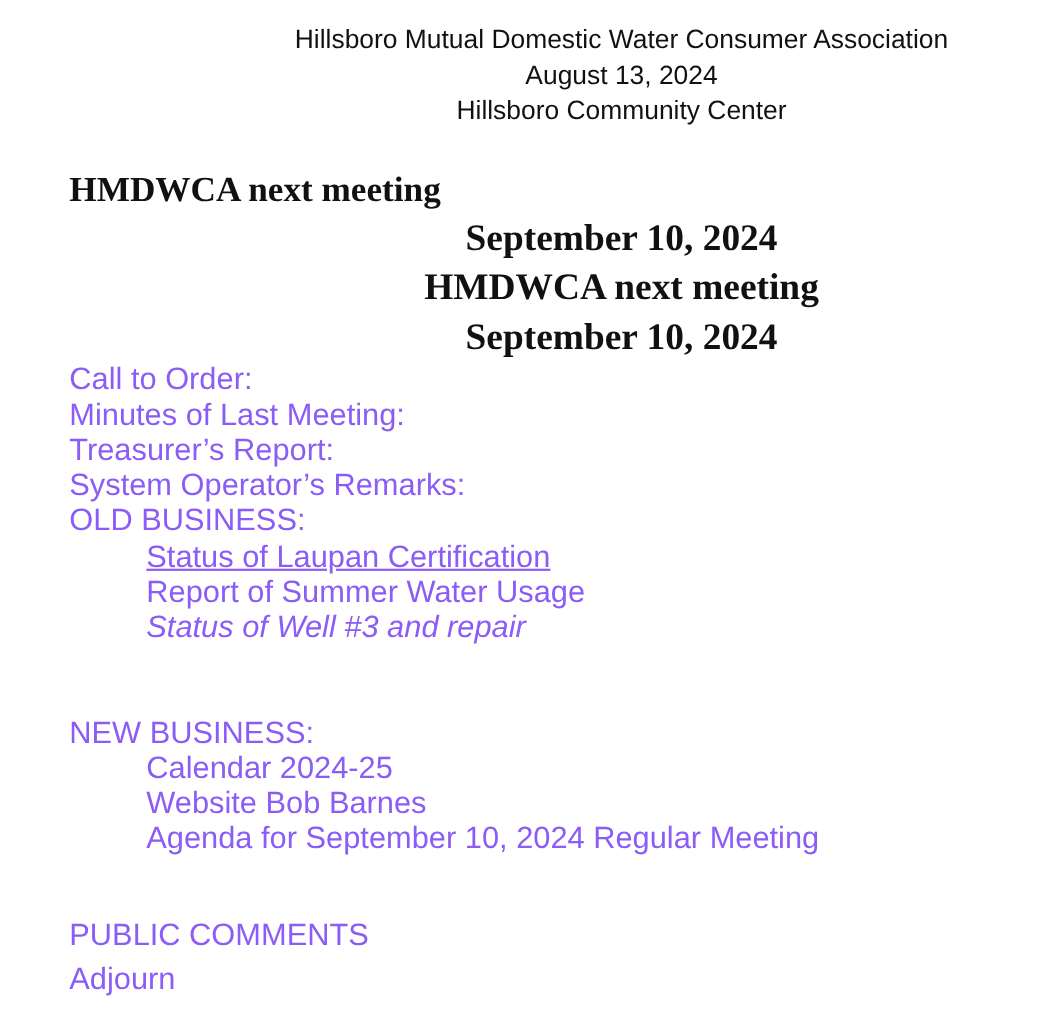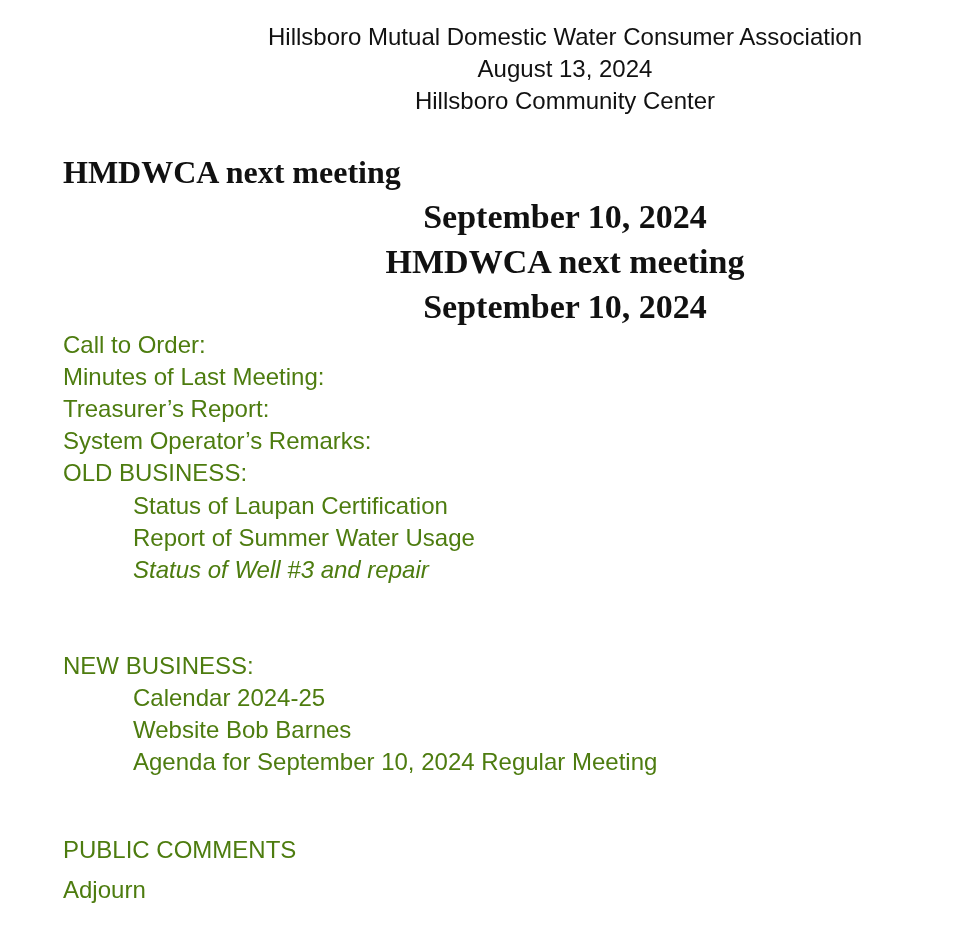--- a/index.html
+++ b/index.html
@@ -51,24 +51,24 @@
       font-family: "Liberation Serif", serif;
       font-weight: bold;
       font-size: 34px;
       line-height: 44px;
       white-space: nowrap;
       color: #111;
     }
     .agenda-line {
       position: absolute;
       font-family: "Liberation Sans", sans-serif;
-      font-size: 24px;
+      font-size: 28px;
       line-height: 32px;
       white-space: nowrap;
-      color: #4d7c0f;
+      color: #8b5cf6;
     }
     .l0 { left: 63px; }
     .l1 { left: 133px; }
   </style>
 </head>
 <body>
 
 <div>
 
   <div class="header-line" style="top:21px;">Hillsboro Mutual Domestic Water Consumer Association</div>
@@ -84,21 +84,21 @@
   <div class="center-bold" style="top:285px;">September 10, 2024</div>
 
   <div>
     <div class="agenda-line l0" style="top:329px;">Call to Order:</div>
     <div class="agenda-line l0" style="top:361px;">Minutes of Last Meeting:</div>
     <div class="agenda-line l0" style="top:393px;">Treasurer’s Report:</div>
     <div class="agenda-line l0" style="top:425px;">System Operator’s Remarks:</div>
 
     <div>
       <div class="agenda-line l0" style="top:457px;">OLD BUSINESS:</div>
-      <div class="agenda-line l1" style="top:490px;">Status of Laupan Certification</div>
+      <div class="agenda-line l1" style="top:490px;text-decoration:underline;">Status of Laupan Certification</div>
       <div class="agenda-line l1" style="top:522px;">Report of Summer Water Usage</div>
       <div class="agenda-line l1" style="top:554px;font-style:italic;">Status of Well #3 and repair</div>
     </div>
 
     <div>
       <div class="agenda-line l0" style="top:650px;">NEW BUSINESS:</div>
       <div class="agenda-line l1" style="top:682px;">Calendar 2024-25</div>
       <div class="agenda-line l1" style="top:714px;">Website Bob Barnes</div>
       <div class="agenda-line l1" style="top:746px;">Agenda for September 10, 2024 Regular Meeting</div>
     </div>

